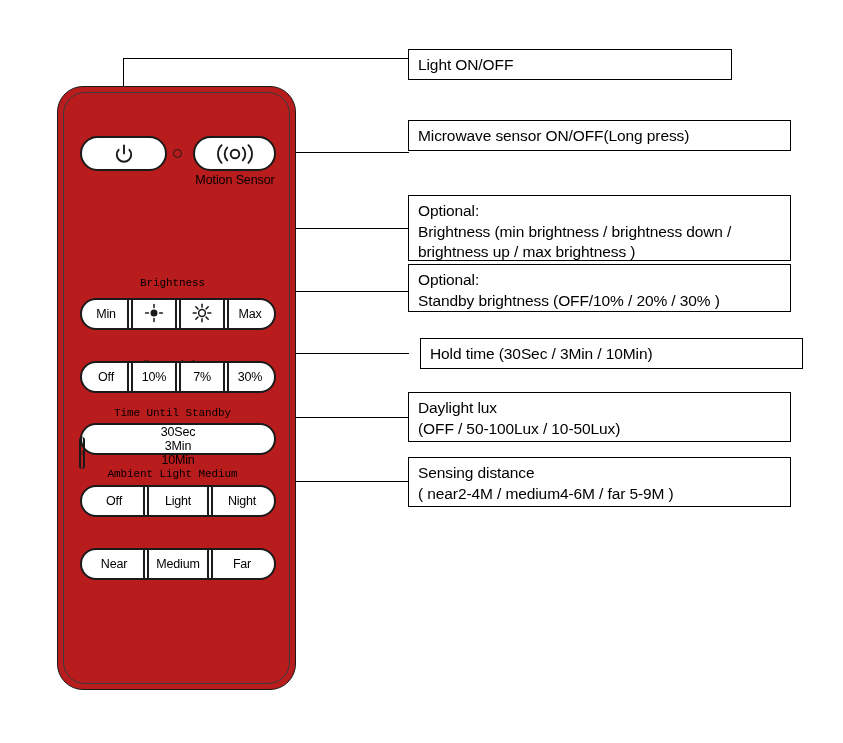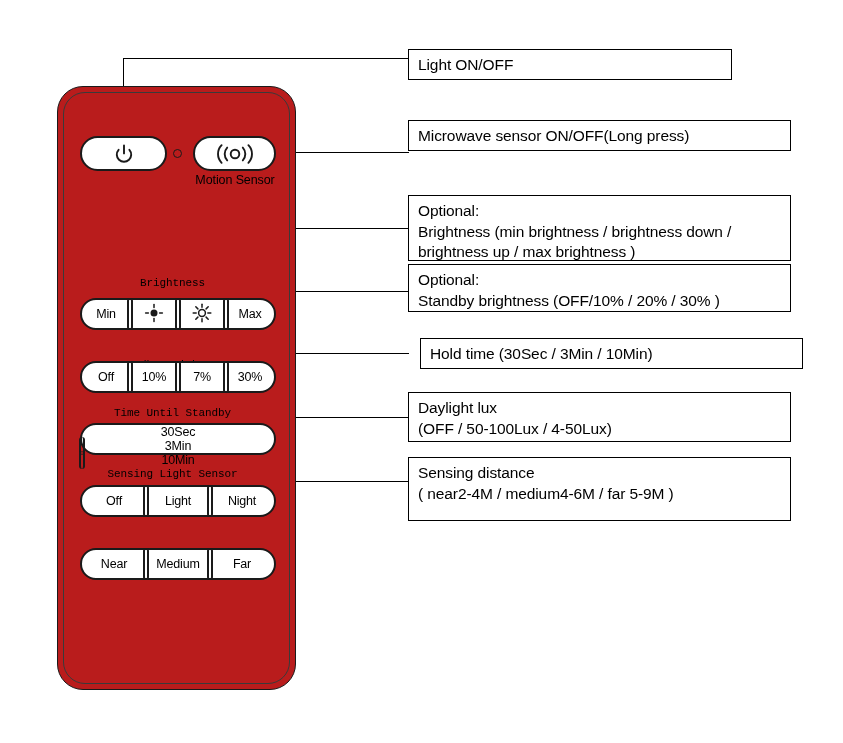--- a/index.html
+++ b/index.html
@@ -256,21 +256,21 @@
     <div class="btn-cell sep-round">30%</div>
   </div>
 
   <div class="group-label" id="lbl-time">Time Until Standby</div>
   <div class="btn-row" id="row-time">
     <div class="btn-cell sep-round">30Sec</div>
     <div class="btn-cell sep-round">3Min</div>
     <div class="btn-cell sep-round">10Min</div>
   </div>
 
-  <div class="group-label" id="lbl-ambient">Sensing Light Sensor</div>
+  <div class="group-label" id="lbl-ambient">Ambient Light Medium</div>
   <div class="btn-row" id="row-ambient">
     <div class="btn-cell sep-round">Off</div>
     <div class="btn-cell sep-round">Light</div>
     <div class="btn-cell sep-round">Night</div>
   </div>
 
   <div class="btn-row" id="row-distance">
     <div class="btn-cell sep-round">Near</div>
     <div class="btn-cell sep-round">Medium</div>
     <div class="btn-cell sep-round">Far</div>
@@ -283,16 +283,16 @@
 
 <div class="callout" style="top:195px; width:383px; height:66px;">Optional:
 Brightness (min brightness / brightness down / brightness up / max brightness )</div>
 
 <div class="callout" style="top:264px; width:383px; height:48px;">Optional:
 Standby brightness (OFF/10% / 20% / 30% )</div>
 
 <div class="callout" style="top:338px; width:383px; height:31px;margin-left:12px;">Hold time (30Sec / 3Min / 10Min)</div>
 
 <div class="callout" style="top:392px; width:383px; height:50px;">Daylight lux
-(OFF / 50-100Lux / 4-50Lux)</div>
-
-<div class="callout" style="top:457px; width:383px; height:64px;">Sensing distance
+(OFF / 50-100Lux / 10-50Lux)</div>
+
+<div class="callout" style="top:457px; width:383px; height:50px;">Sensing distance
 ( near2-4M / medium4-6M / far 5-9M )</div>
 
 </body></html>

